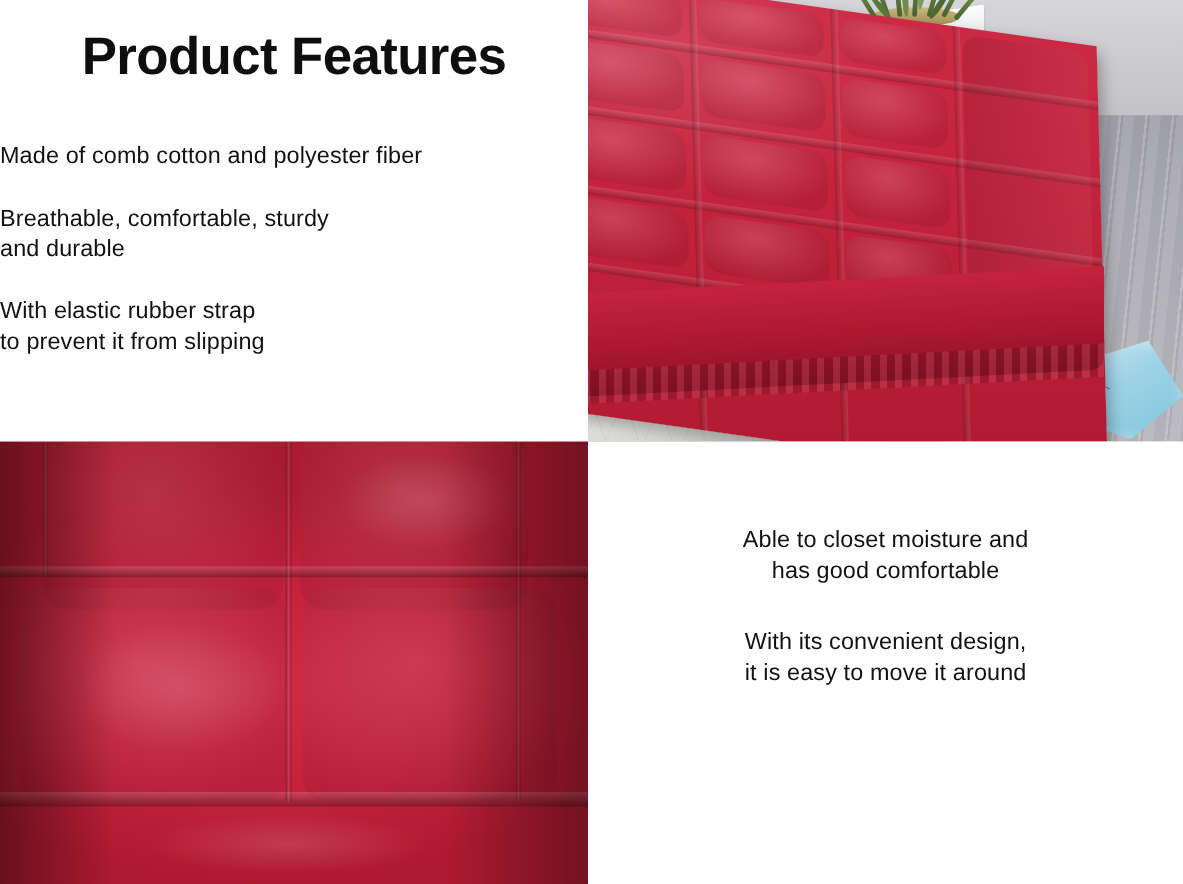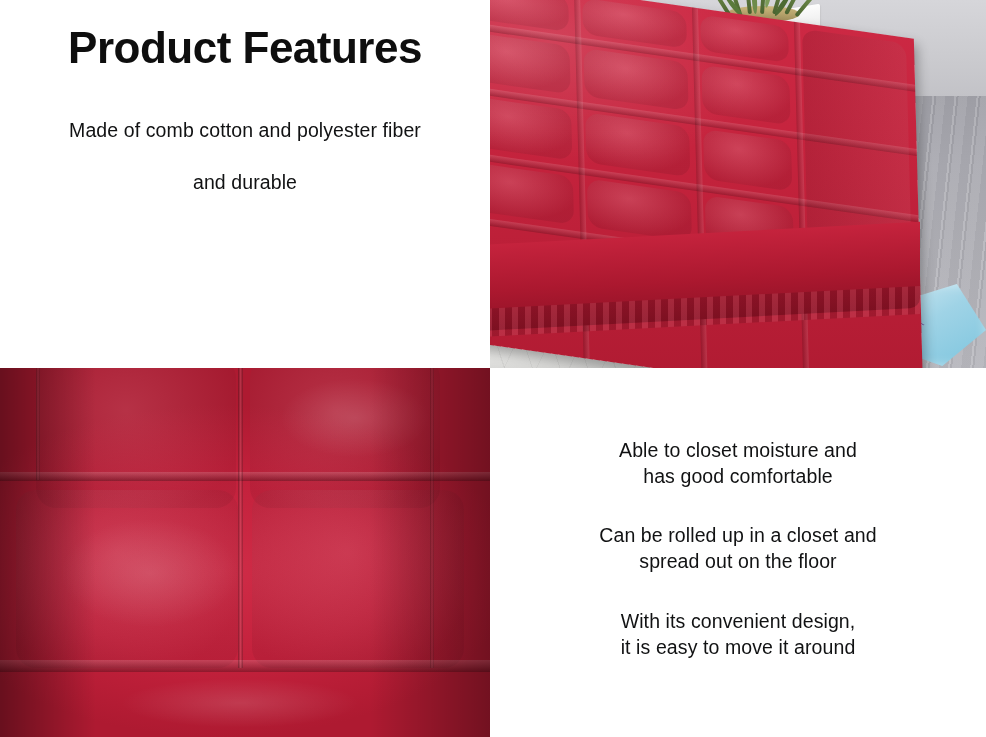--- a/index.html
+++ b/index.html
@@ -27,21 +27,20 @@
     position:absolute; left:0; top:24px; width:490px;
     text-align:center;
     font-size:44px; font-weight:bold; letter-spacing:-0.5px;
     color:#0e0e0e; line-height:1.1;
   }
   .feat-list {
     position:absolute; left:0; top:118px; width:490px;
     display:flex; flex-direction:column; gap:26px;
   }
   .feat {
-    text-align:center;
     font-size:19.5px; font-weight:400; color:#111213;
     line-height:1.32; letter-spacing:0.1px;
   }
   .feat .ln { display:block; }
 
   .br-list {
     position:absolute; left:490px; top:438px; width:496px;
     display:flex; flex-direction:column; gap:34px;
   }
   .br-item {
@@ -250,23 +249,28 @@
 
     <div class="title">Product Features</div>
 
     <div class="feat-list">
 
       <div class="feat">
         <span class="ln">Made of comb cotton and polyester fiber</span>
       </div>
 
       <div class="feat">
+        <span class="ln">Breathable, comfortable, sturdy</span>
         <span class="ln">and durable</span>
       </div>
 
+      <div class="feat">
+        <span class="ln">With elastic rubber strap</span>
+        <span class="ln">to prevent it from slipping</span>
+      </div>
 
     </div>
   </div>
 
   <div class="q q-tr">
     <div class="scene">
 
       <div class="wall"></div>
       <div class="floor"></div>
 
@@ -364,24 +368,20 @@
 
   <div class="q q-br"></div>
 
   <div class="br-list">
 
     <div class="br-item">
       <span class="ln">Able to closet moisture and</span>
       <span class="ln">has good comfortable</span>
     </div>
 
-    <div class="br-item">
-      <span class="ln">Can be rolled up in a closet and</span>
-      <span class="ln">spread out on the floor</span>
-    </div>
 
     <div class="br-item">
       <span class="ln">With its convenient design,</span>
       <span class="ln">it is easy to move it around</span>
     </div>
 
   </div>
 
 </div>
 

